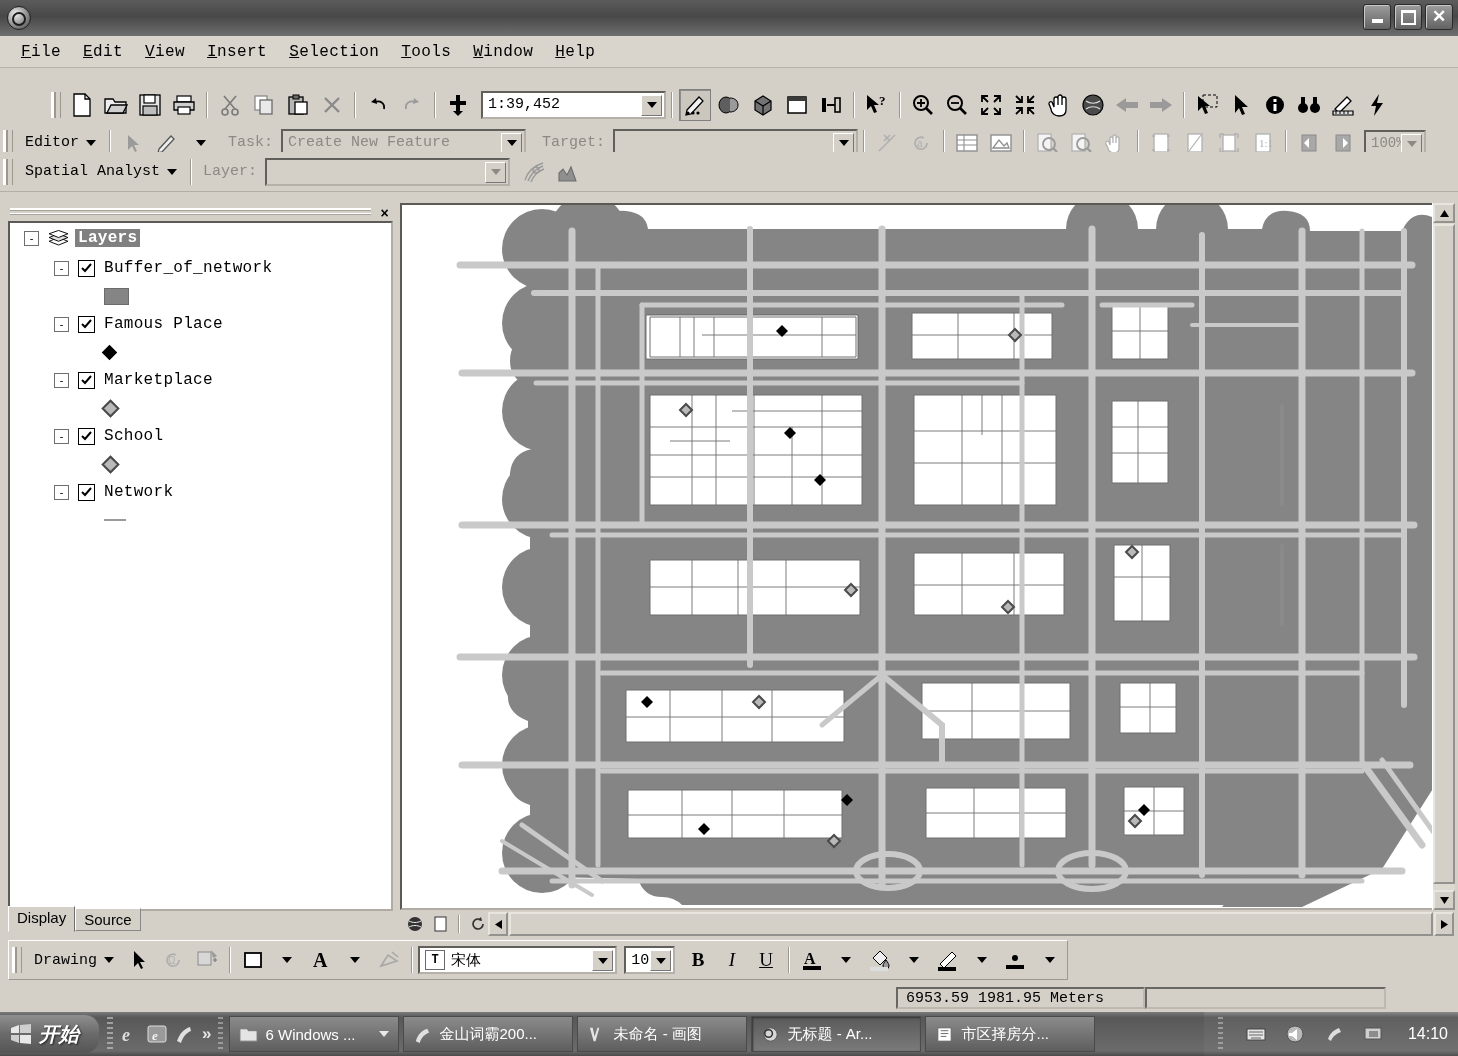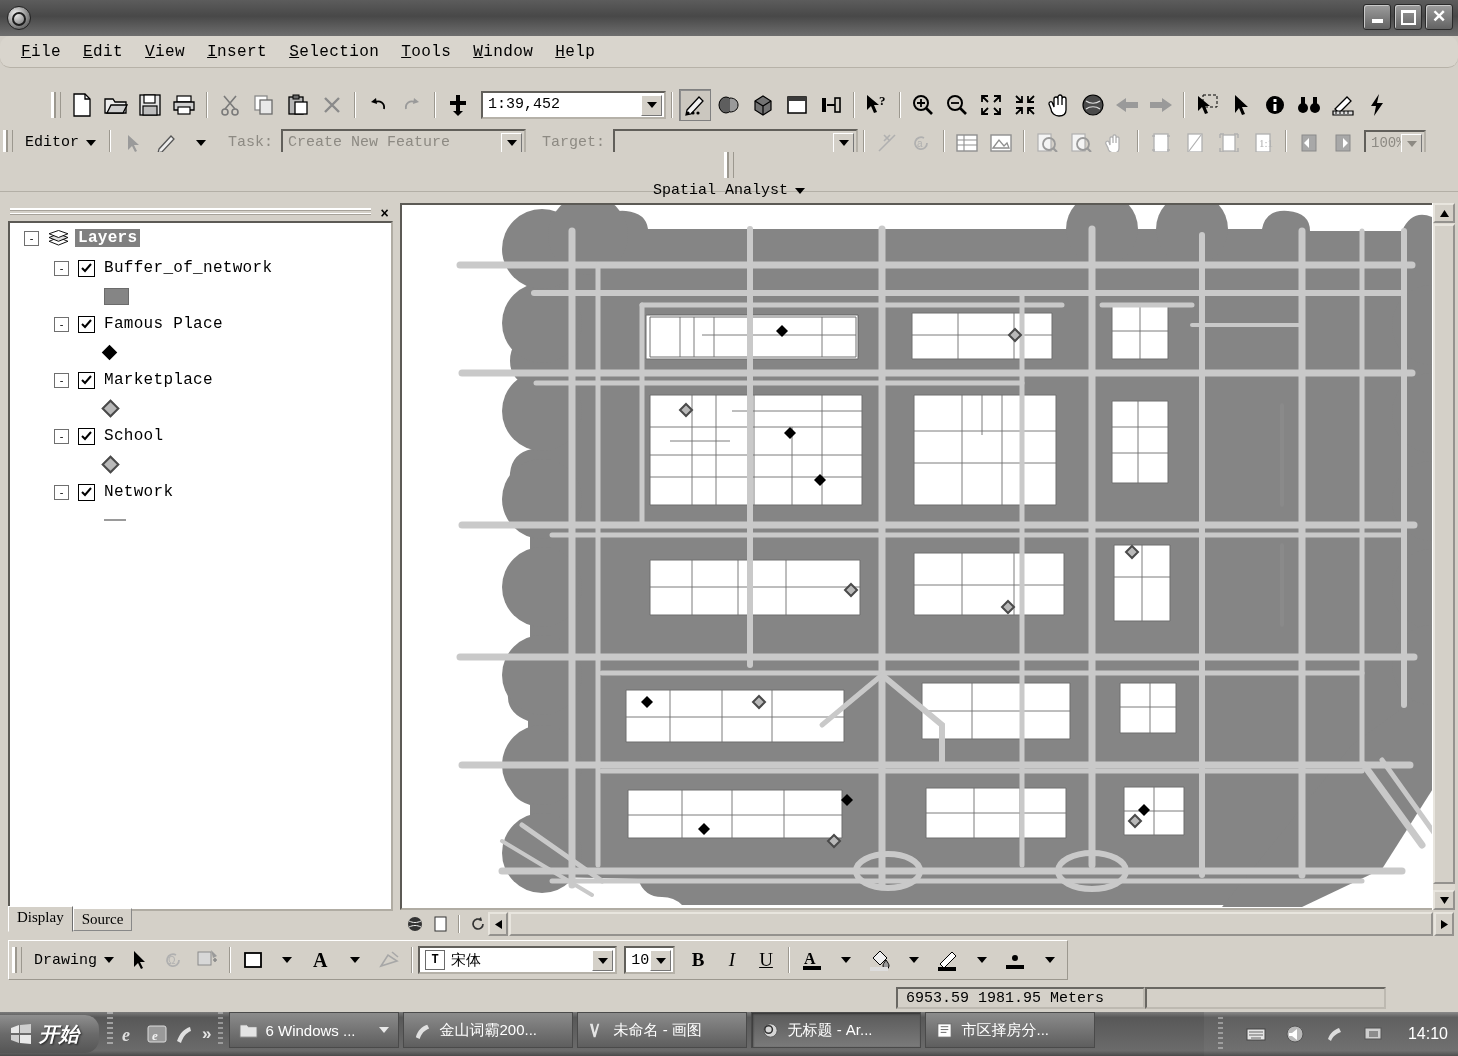--- a/index.html
+++ b/index.html
@@ -37,36 +37,36 @@
     box-shadow:inset 1px 1px 0 #c9c9c9;
   }
   .tb-btn .min{width:11px;height:4px;background:#fff;margin-top:7px;}
   .tb-btn .max{width:11px;height:10px;border:2px solid #fff;border-top-width:3px;}
   .tb-btn.close{font-size:17px;line-height:16px;}
 
   
   .menubar{
     position:absolute;left:0;top:36px;width:1458px;height:32px;
     background:#d9d5cd;border-bottom:1px solid #b7b2a8;
-    display:flex;align-items:center;padding-left:10px;box-sizing:border-box;border-radius:10px;
+    display:flex;align-items:center;padding-left:10px;box-sizing:border-box;
   }
   .menu-item{
     font-size:16px;color:#000;padding:3px 11px;cursor:default;white-space:nowrap;
     font-family:"Liberation Mono",monospace;letter-spacing:.4px;
   }
   .menu-item u{text-decoration:underline;}
 
   
   .toolrow{
     position:absolute;left:0;width:1458px;background:#d4d0c8;
     border-bottom:1px solid #b3afa6;display:flex;align-items:center;box-sizing:border-box;
   }
   .row1{top:84px;height:42px;margin-left:48px;}
   .row2{top:122px;height:42px;}
-  .row3{top:152px;height:40px;flex-direction:column;}
+  .row3{top:152px;height:40px;}
   .grip{width:8px;height:26px;margin:0 4px 0 3px;flex:none;
     background:linear-gradient(to right,#ffffff 0 2px,#9c988f 2px 4px,transparent 4px);
     border-left:1px solid #fff;border-right:1px solid #9c988f;}
   .tbtn{
     width:30px;height:30px;margin:0 1px;display:flex;align-items:center;justify-content:center;
     border:1px solid transparent;cursor:default;flex:none;position:relative;
   }
   .tbtn svg{display:block;}
   .tbtn.pressed{border:1px solid #808080;background:#cbc7bf;
      box-shadow:inset 1px 1px 0 #8d8d8d;}
@@ -133,21 +133,21 @@
   .tname.sel{background:#808080;color:#fff;padding:0 3px;font-weight:bold;}
   .symrow{height:26px;display:flex;align-items:center;padding-left:94px;}
   .sym-poly{width:23px;height:15px;background:#858585;border:1px solid #6b6b6b;}
   .sym-dia{width:11px;height:11px;background:#000;transform:rotate(45deg);}
   .sym-dia-o{width:9px;height:9px;background:#b9b9b9;border:2px solid #4a4a4a;transform:rotate(45deg);}
   .sym-line{width:22px;height:0;border-top:2px solid #9a9a9a;}
 
   
   .toctabs{position:absolute;left:8px;top:908px;width:385px;height:26px;display:flex;align-items:flex-start;}
   .toctab{
-    font-family:Liberation Serif, serif;font-size:15px;padding:2px 8px;background:#d4d0c8;
+    font-family:Liberation Sans, sans-serif;font-size:15px;padding:2px 8px;background:#d4d0c8;
     border:1px solid #fff;border-right-color:#888;border-bottom-color:#888;cursor:default;
   }
   .toctab.active{background:#d4d0c8;border:1px solid #fff;border-right-color:#6f6f6f;
       border-bottom-color:#d4d0c8;position:relative;top:-2px;padding-bottom:5px;}
 
   
   .mapwrap{
     position:absolute;left:400px;top:203px;width:1050px;height:707px;
     background:#fff;border:2px inset #b0aca3;box-sizing:border-box;overflow:hidden;
   }
@@ -183,21 +183,21 @@
   }
   .status-cell{
     height:22px;border:2px inset #bdb9b1;box-sizing:border-box;display:flex;align-items:center;
     padding-left:8px;font-family:"Liberation Mono",monospace;font-size:15px;color:#000;
   }
 
   
   .taskbar{
     position:absolute;left:0;top:1012px;width:1458px;height:44px;
     background:linear-gradient(to bottom,#7b7b7b 0%,#585858 12%,#6b6b6b 88%,#4a4a4a 100%);
-    display:flex;
+    display:flex;align-items:center;
   }
   .startbtn{
     height:38px;margin:3px 5px 3px 0;padding:0 20px 0 10px;
     background:linear-gradient(to bottom,#8f8f8f 0%,#6a6a6a 50%,#555 100%);
     border-radius:0 14px 14px 0;display:flex;align-items:center;gap:7px;
     color:#fff;font-size:20px;font-weight:bold;font-style:italic;
     text-shadow:1px 1px 2px #222;cursor:default;
   }
   .startbtn .flag{width:22px;height:20px;flex:none;}
   .tb-sep{width:6px;height:34px;flex:none;

